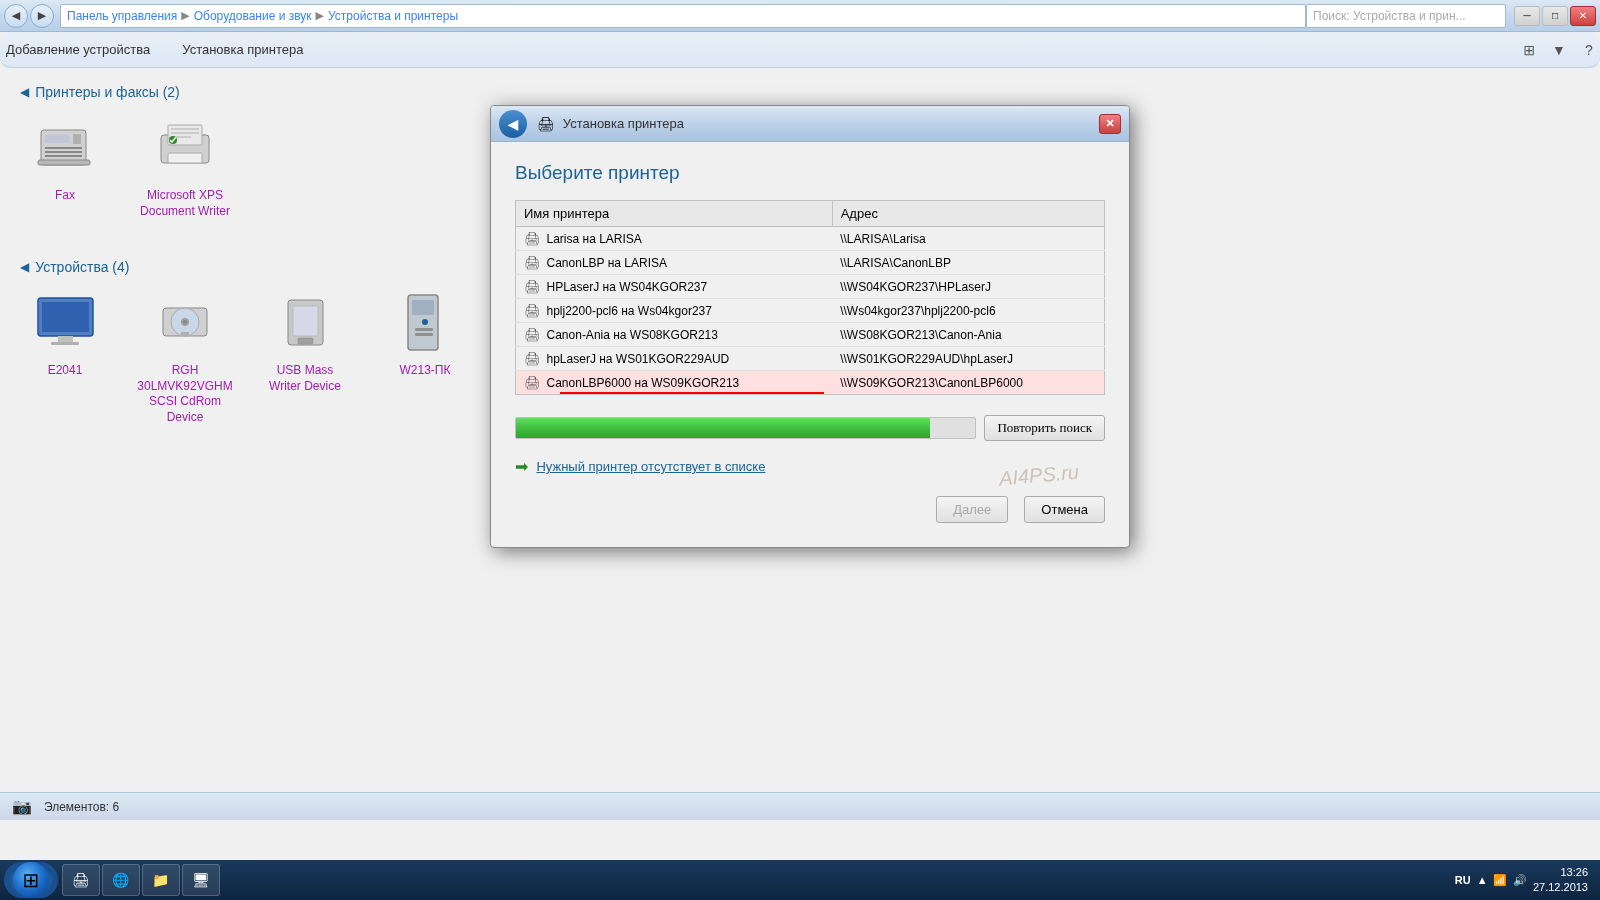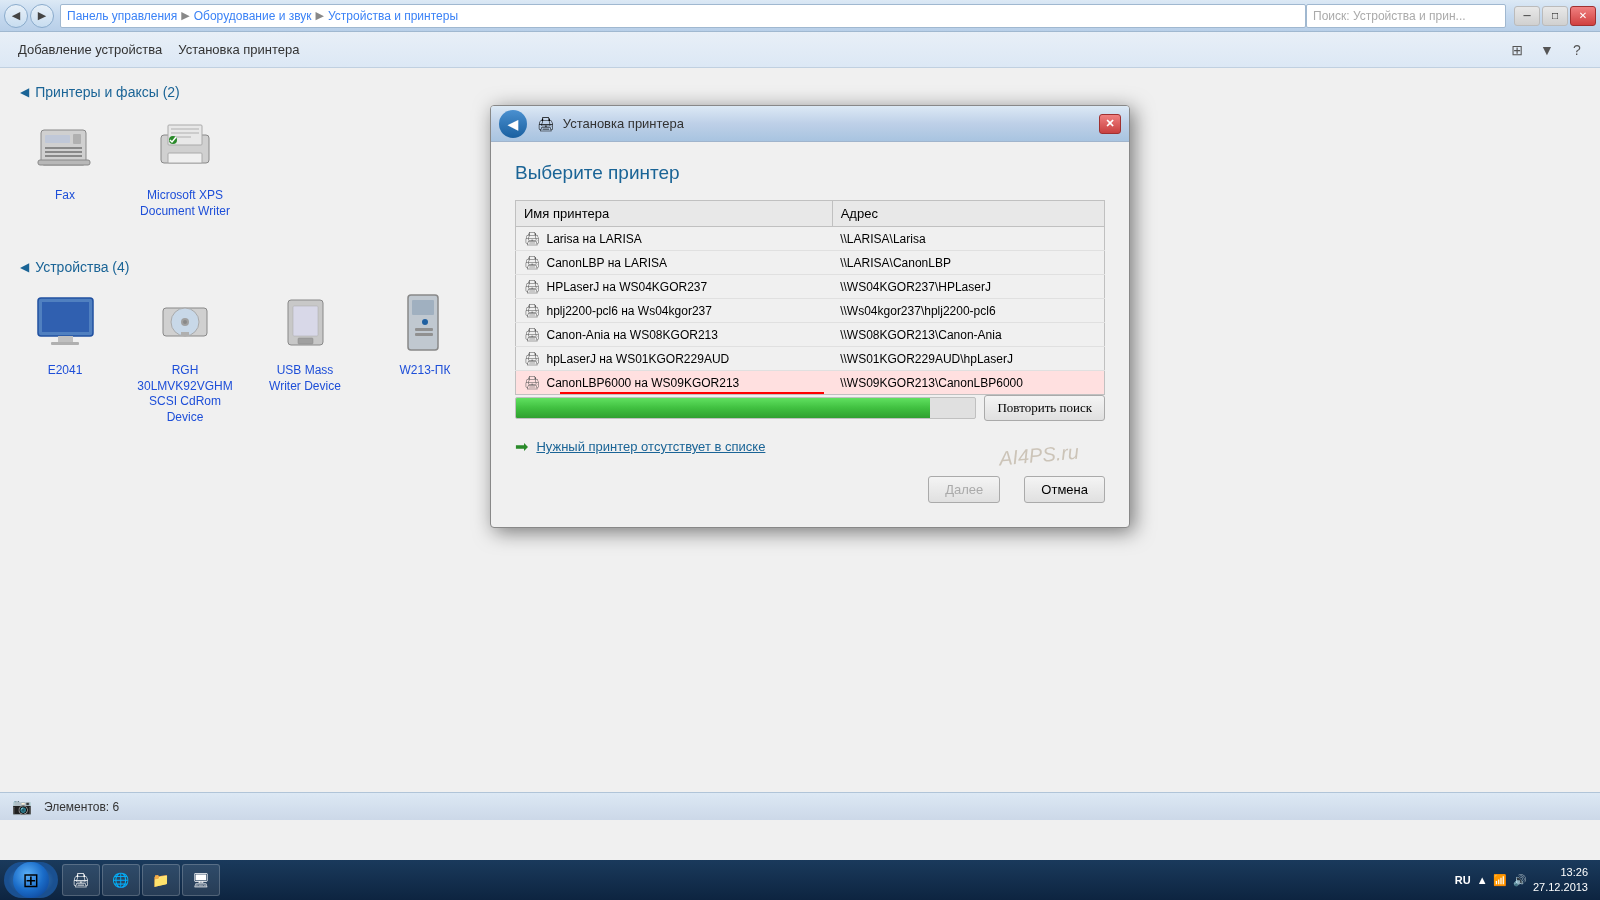--- a/index.html
+++ b/index.html
@@ -98,22 +98,23 @@
     .win-ctrl.maximize { background: linear-gradient(180deg, #e8e8e8, #d0d0d0); border: 1px solid #bbb; }
     .win-ctrl.close { background: linear-gradient(180deg, #f08080, #d04040); border: 1px solid #a03030; color: white; }
 
     
     .toolbar {
       height: 36px;
       background: linear-gradient(180deg, #e8eff7 0%, #dce8f5 100%);
       border-bottom: 1px solid #c0d0e0;
       display: flex;
       align-items: center;
-      padding: 0 12px;
-      gap: 4px;
+      padding: 0 0;
+      gap: 20px;
+      border-radius: 11px;
     }
 
     .toolbar-btn {
       font-size: 13px;
       color: #333;
       cursor: pointer;
       padding: 4px 6px;
       border-radius: 3px;
     }
 
@@ -182,21 +183,21 @@
       width: 70px;
       height: 70px;
       display: flex;
       align-items: center;
       justify-content: center;
     }
 
     .device-label {
       text-align: center;
       font-size: 12px;
-      color: #1d4ed8;
+      color: #a21caf;
       line-height: 1.3;
     }
 
     
     .status-bar {
       height: 28px;
       background: linear-gradient(180deg, #dce8f4 0%, #ccd8e8 100%);
       border-top: 1px solid #b0c4d8;
       display: flex;
       align-items: center;
@@ -361,21 +362,21 @@
       color: #1a6496;
       margin-bottom: 16px;
       font-weight: normal;
     }
 
     
     .printer-table {
       width: 100%;
       border-collapse: collapse;
       border: 1px solid #c0c0c0;
-      margin-bottom: 0;
+      margin-bottom: 20px;
     }
 
     .printer-table th {
       background: #e8e8e8;
       border-bottom: 1px solid #c0c0c0;
       border-right: 1px solid #c0c0c0;
       padding: 5px 8px;
       text-align: left;
       font-weight: normal;
       font-size: 13px;
@@ -455,21 +456,21 @@
       font-size: 20px;
       font-style: italic;
       transform: rotate(-5deg);
       pointer-events: none;
     }
 
     
     .dialog-buttons {
       display: flex;
       justify-content: flex-end;
-      gap: 24px;
+      gap: 16px;
       padding: 0 0 4px 0;
     }
 
     .dialog-btn {
       padding: 5px 16px;
       background: linear-gradient(180deg, #f4f4f4, #e0e0e0);
       border: 1px solid #aaa;
       border-radius: 3px;
       cursor: pointer;
       font-size: 13px;

